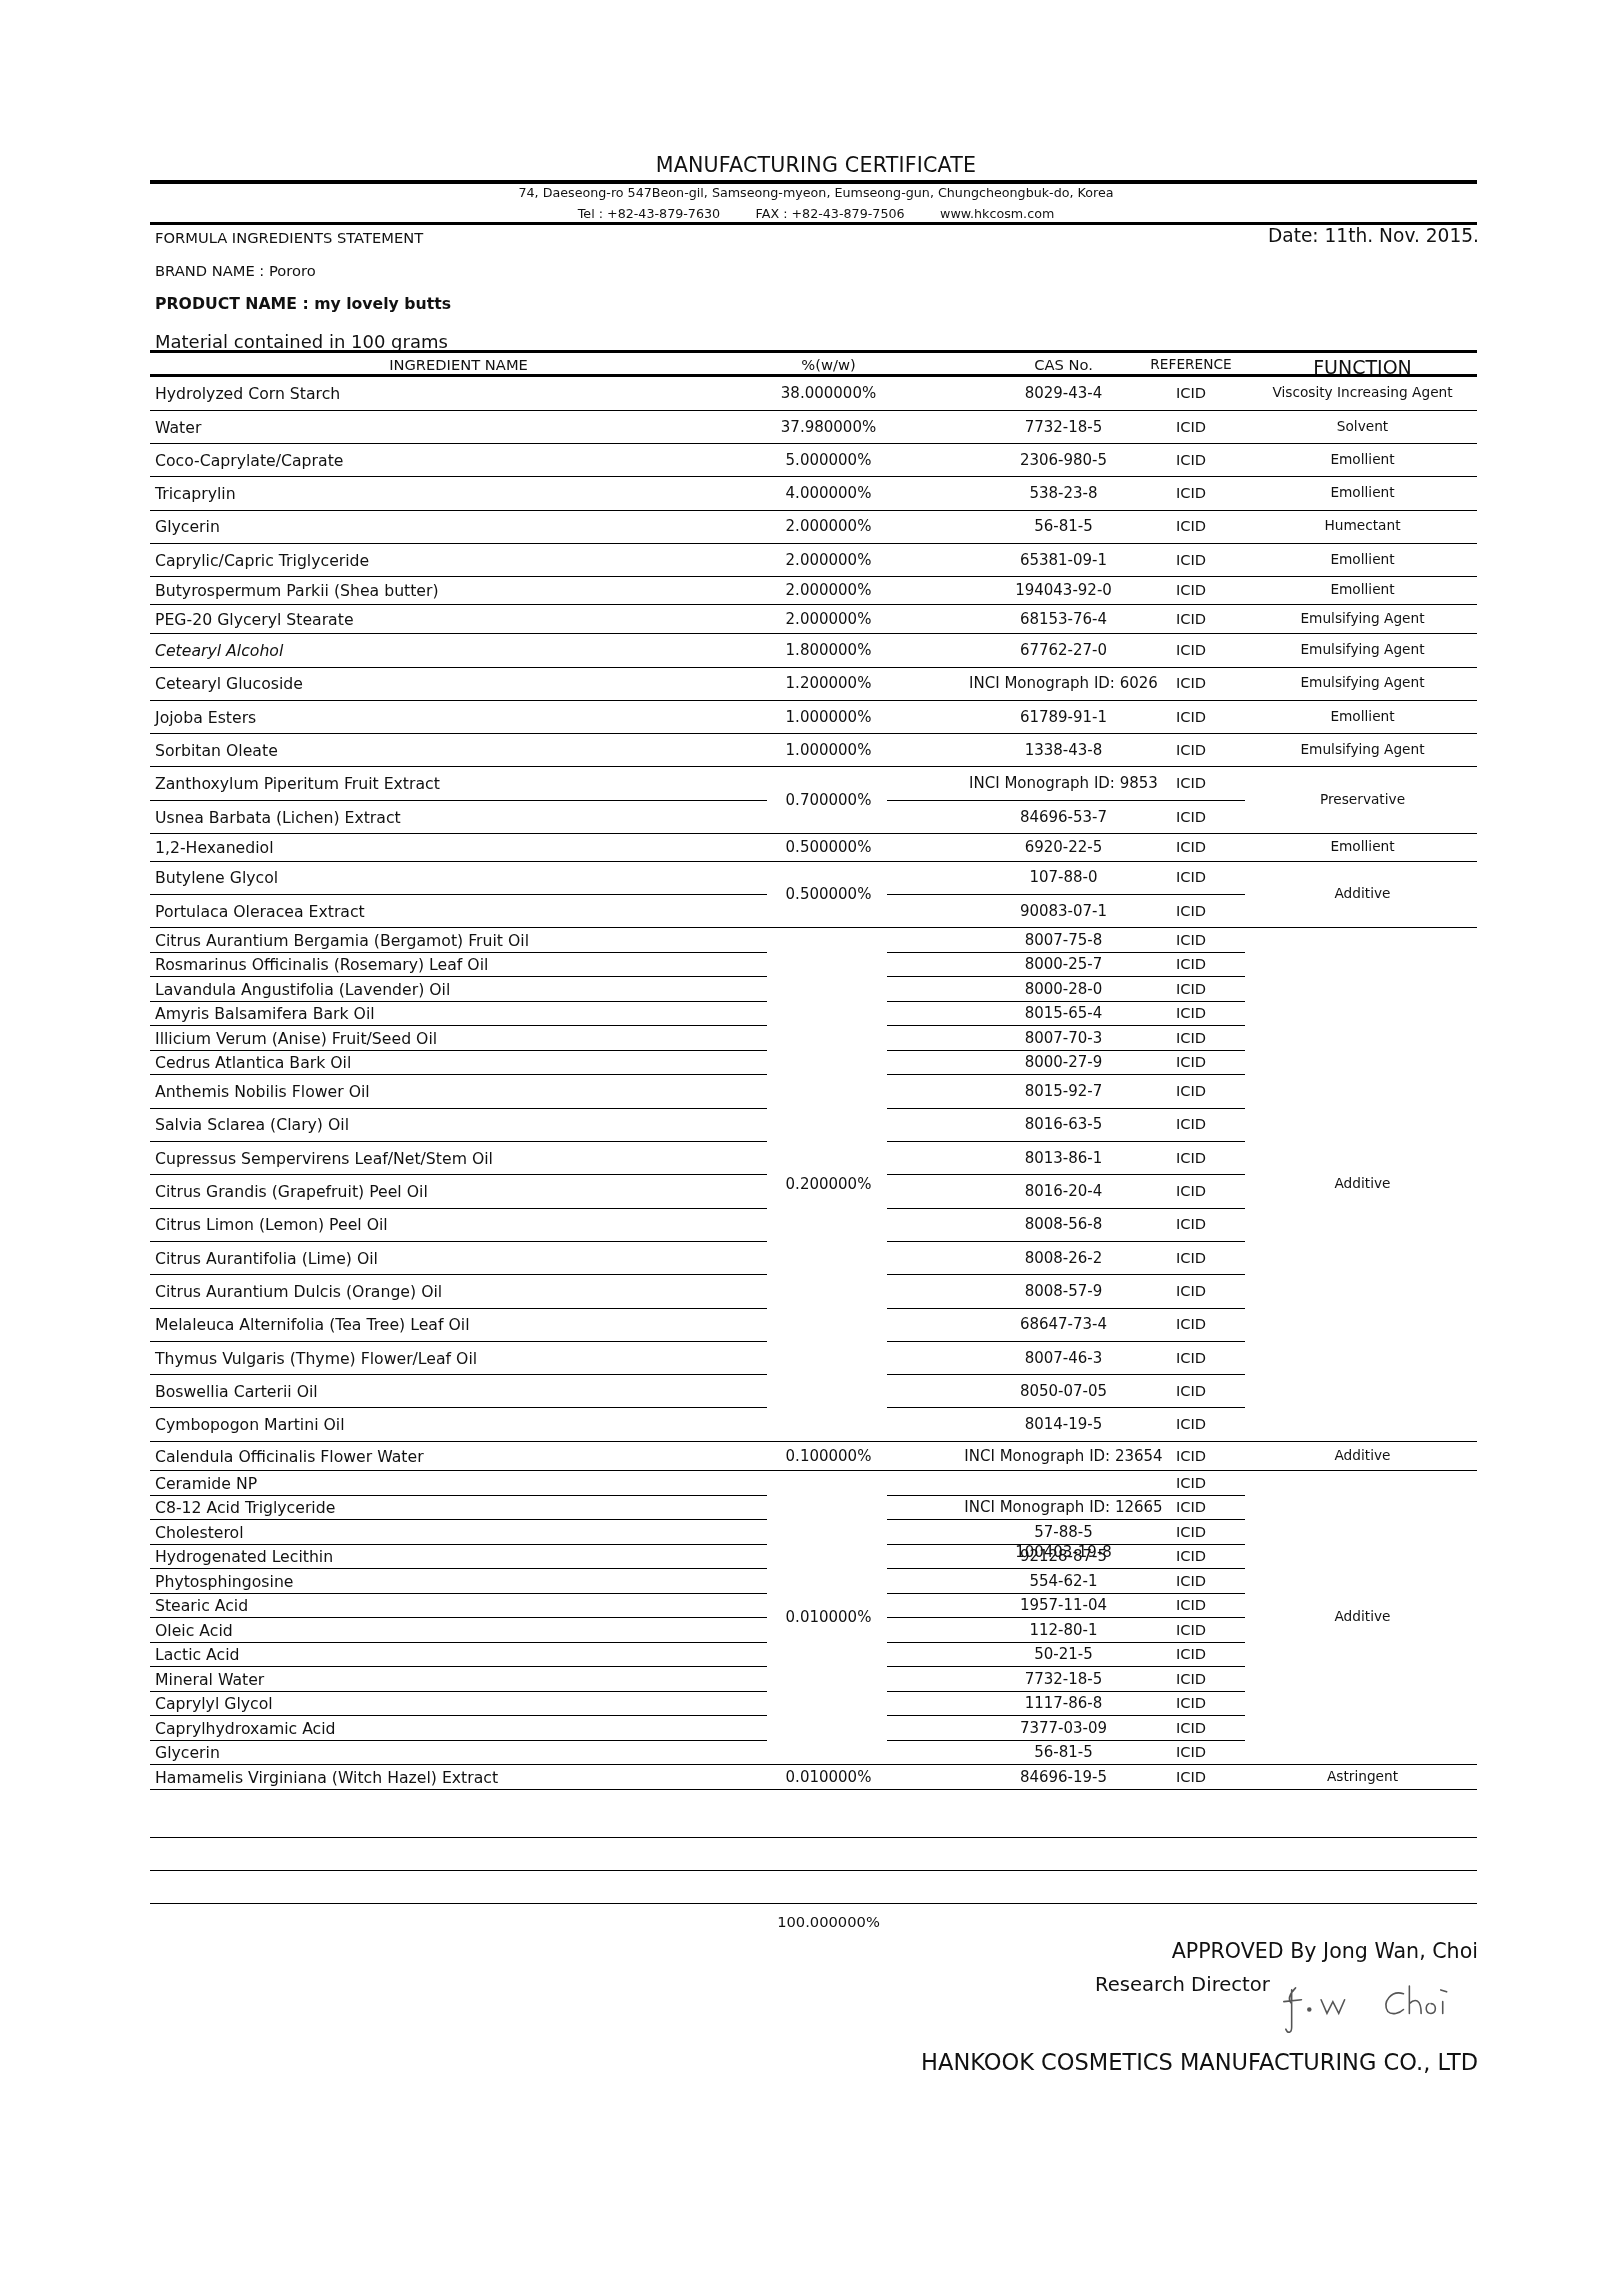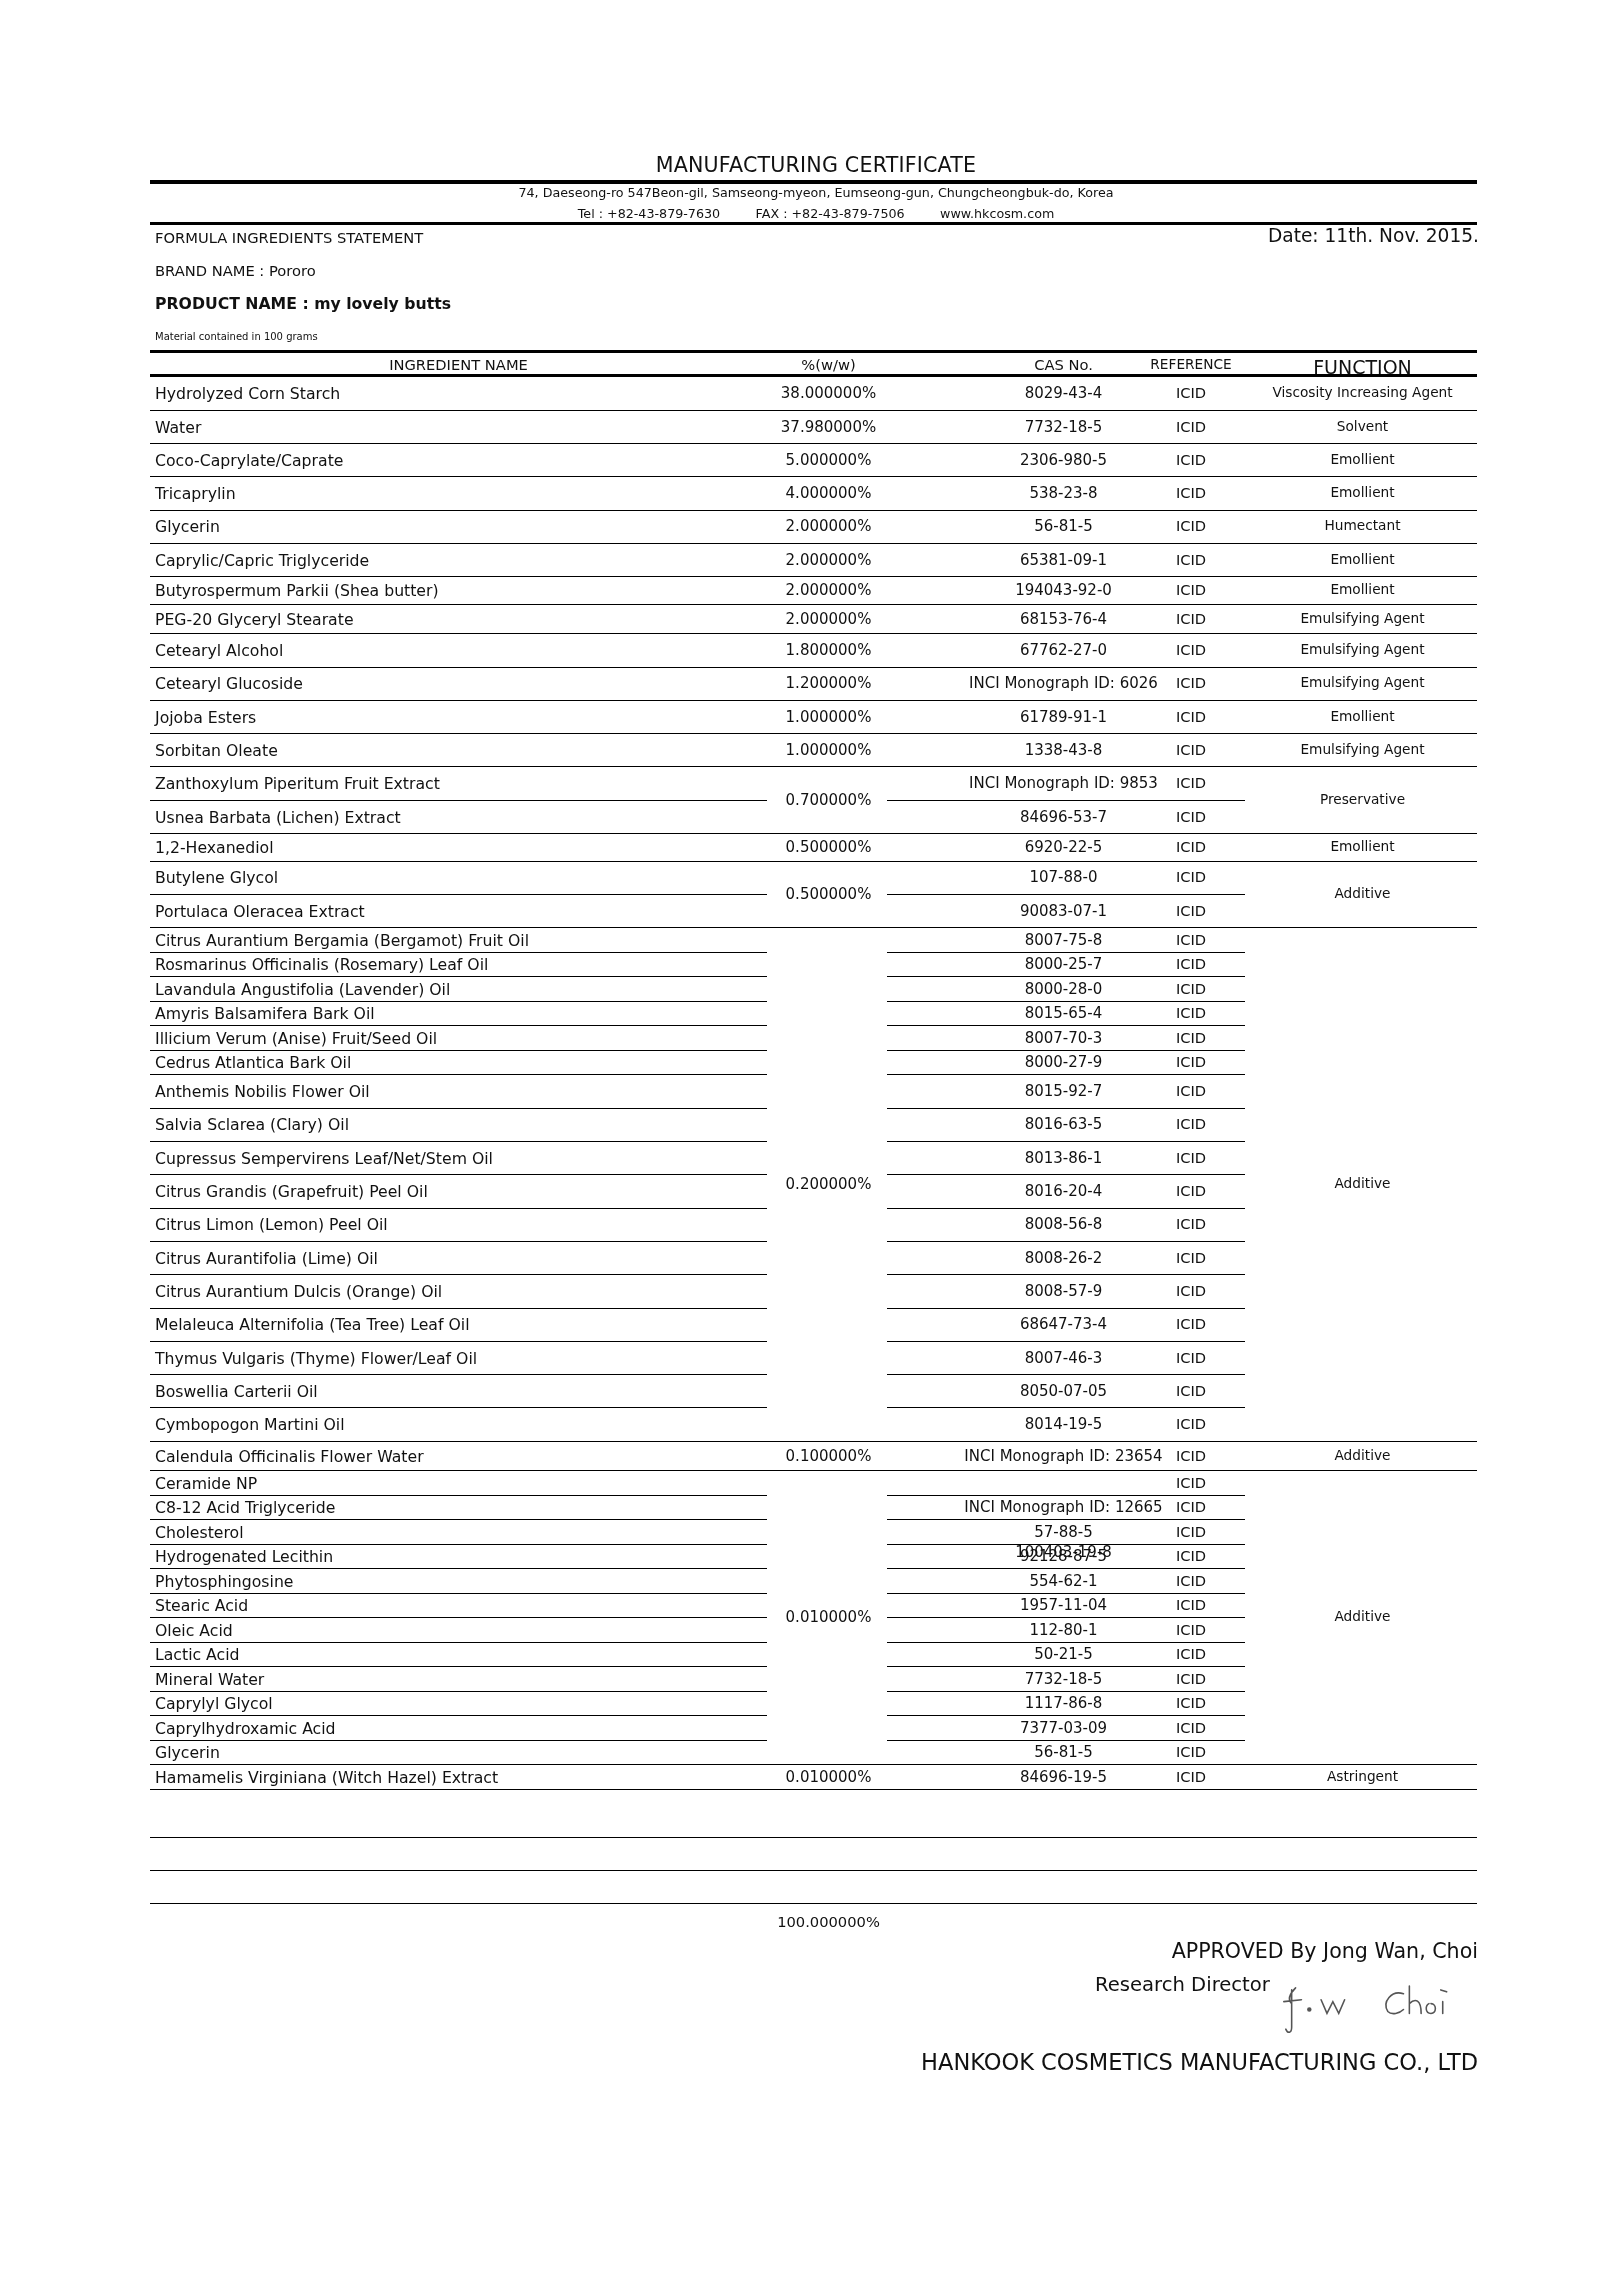--- a/index.html
+++ b/index.html
@@ -36,21 +36,21 @@
   <span>Tel : +82-43-879-7630</span>
   <span>FAX : +82-43-879-7506</span>
   <span>www.hkcosm.com</span>
 </div>
 <div class="rule" style="left:150px;top:222px;width:1327px;height:2.9px;"></div>
 
 <div class="abs meta" style="top:229px;font-size:14.7px;">FORMULA INGREDIENTS STATEMENT</div>
 <div class="abs date">Date: 11th. Nov. 2015.</div>
 <div class="abs meta" style="top:262px;font-size:14.7px;">BRAND NAME : Pororo</div>
 <div class="abs meta" style="top:294px;font-size:15.7px;font-weight:bold;">PRODUCT NAME : my lovely butts</div>
-<div class="abs meta" style="top:331px;font-size:10px;">Material contained in 100 grams</div>
+<div class="abs meta" style="top:331px;font-size:18px;">Material contained in 100 grams</div>
 
 <div class="rule" style="left:150px;top:350px;width:1327px;height:2.9px;"></div>
 <div id="table-header">
   <div class="abs hdr" style="left:150px;width:617px;">INGREDIENT NAME</div>
   <div class="abs hdr" style="left:745px;width:167px;">%(w/w)</div>
   <div class="abs hdr" style="left:887px;width:353px;">CAS No.</div>
   <div class="abs hdr" style="left:1137px;width:108px;font-size:13.7px;">REFERENCE</div>
   <div class="abs hdr" style="left:1245px;width:235px;font-size:19px;">FUNCTION</div>
 </div>
 <div class="rule" style="left:150px;top:374px;width:1327px;height:2.9px;"></div>
@@ -114,21 +114,21 @@
     </div>
     <div class="" style="position:absolute;left:0;top:0;">
       <div class="cell c-name" style="top:612px;">PEG-20 Glyceryl Stearate</div>
       <div class="cell c-cas" style="top:612px;">68153-76-4</div>
       <div class="cell c-ref" style="top:612px;">ICID</div>
       <div class="cell c-pct" style="top:612px;">2.000000%</div>
       <div class="cell c-fn" style="top:612px;">Emulsifying Agent</div>
       <div class="rule" style="left:150px;top:633px;width:1327px;height:1px;"></div>
     </div>
     <div class="" style="position:absolute;left:0;top:0;">
-      <div class="cell c-name" style="top:643px;">Cetearyl Alcohol</div>
+      <div class="cell c-name" style="top:643px;font-style:italic;">Cetearyl Alcohol</div>
       <div class="cell c-cas" style="top:643px;">67762-27-0</div>
       <div class="cell c-ref" style="top:643px;">ICID</div>
       <div class="cell c-pct" style="top:643px;">1.800000%</div>
       <div class="cell c-fn" style="top:643px;">Emulsifying Agent</div>
       <div class="rule" style="left:150px;top:667px;width:1327px;height:1px;"></div>
     </div>
     <div class="" style="position:absolute;left:0;top:0;">
       <div class="cell c-name" style="top:676px;">Cetearyl Glucoside</div>
       <div class="cell c-cas" style="top:676px;">INCI Monograph ID: 6026</div>
       <div class="cell c-ref" style="top:676px;">ICID</div>

